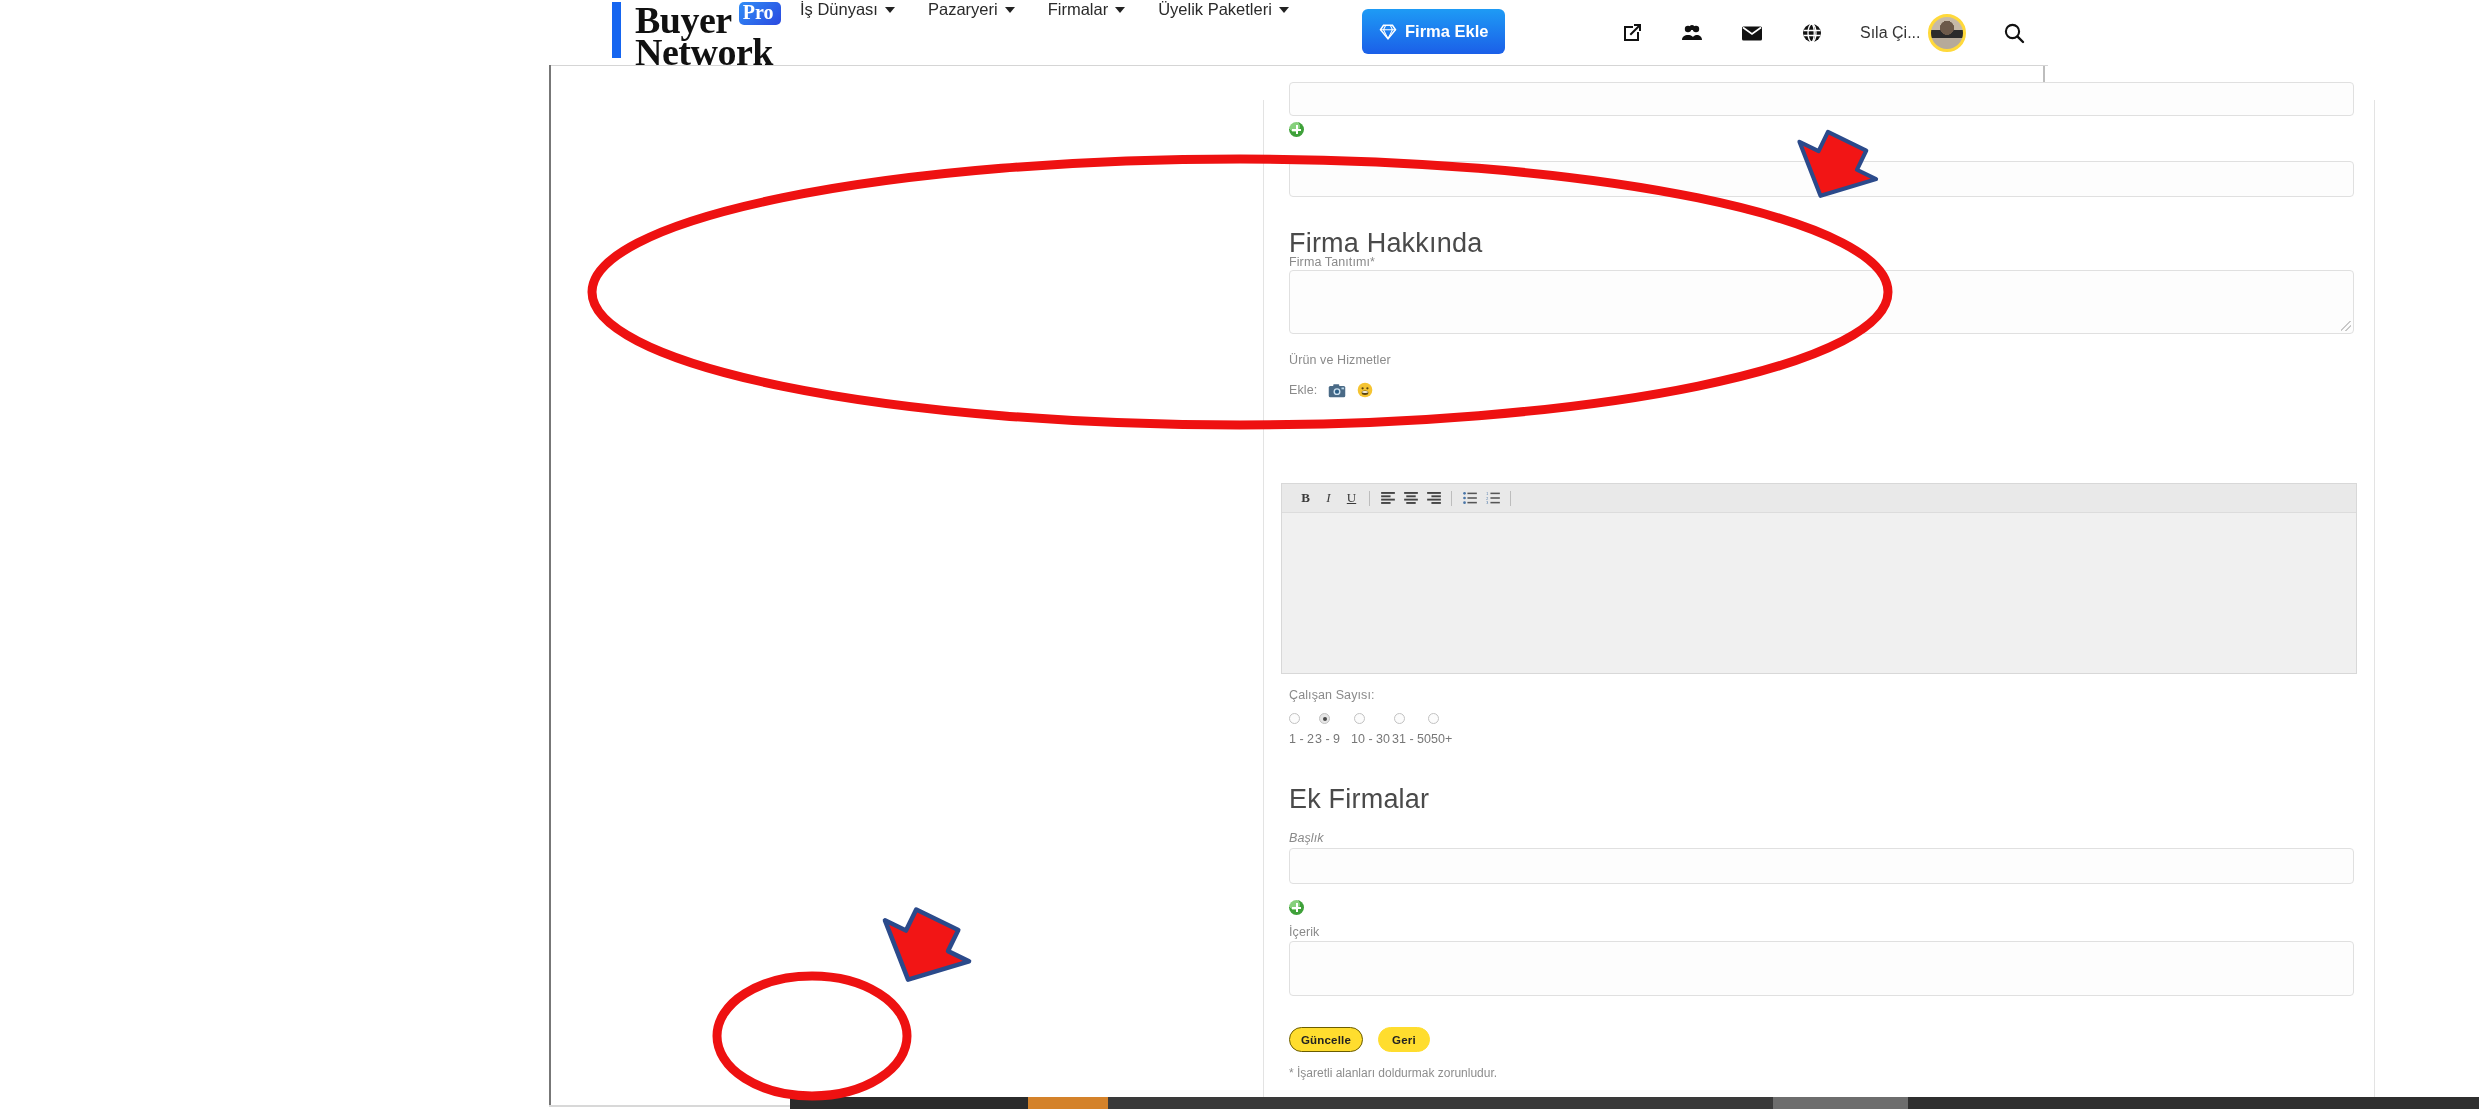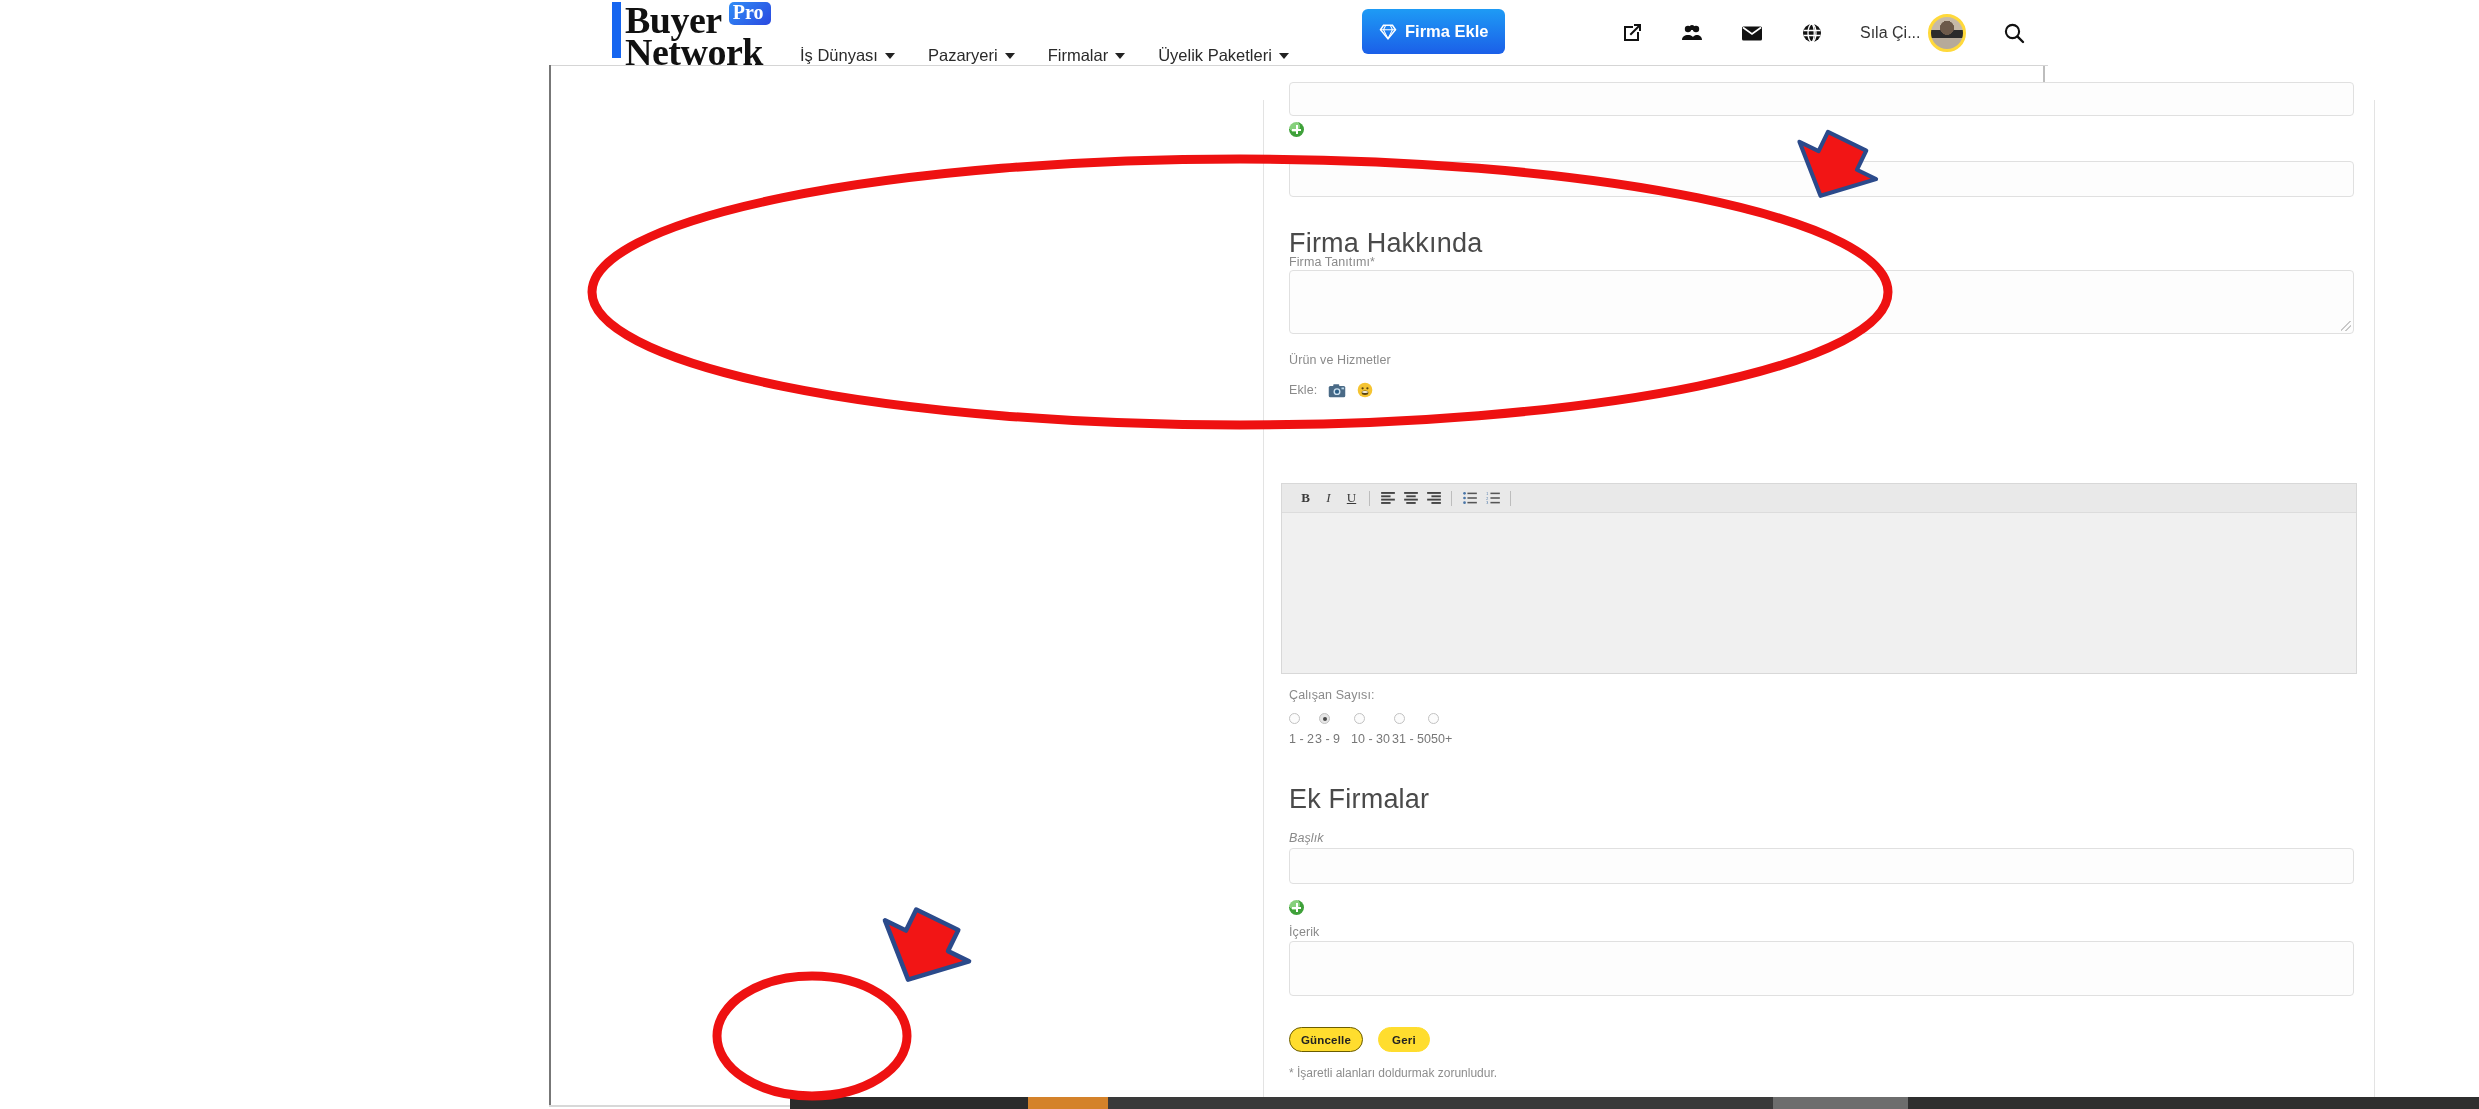--- a/index.html
+++ b/index.html
@@ -14,21 +14,21 @@
 
   
   #navbar {
     position:absolute; top:0; left:0; width:2479px; height:65px;
     background:#ffffff;
     display:flex; align-items:center;
     z-index:30;
   }
   #brand {
     position:absolute; left:612px; top:2px;
-    display:flex; align-items:flex-start;
+    display:flex; align-items:flex-start;gap:10px;
   }
   .brand-bar { width:9px; height:56px; background:#1565f0; margin-right:4px; }
   .brand-words { display:flex; flex-direction:column; line-height:0.96; }
   .brand-row1 { display:flex; align-items:flex-start; }
   .brand-buyer {
     font-family:"Liberation Serif", serif; font-weight:bold;
     font-size:38px; color:#111111; letter-spacing:-0.5px;
   }
   .brand-pro {
     margin-left:7px; 
@@ -37,21 +37,21 @@
     padding:1px 8px 3px 4px; border-radius:5px;
     font-family:"Liberation Serif", serif;
   }
   .brand-network {
     font-family:"Liberation Serif", serif; font-weight:bold;
     font-size:38px; color:#111111; letter-spacing:-0.5px; margin-top:-4px;
   }
 
   #navlinks {
     position:absolute; left:800px; top:0; height:65px;
-    display:flex; align-items:flex-end; gap:33px;
+    display:flex; align-items:flex-start; gap:33px;
   }
   .navlink {
     font-size:16.5px; color:#2a2a2a; cursor:pointer;
     display:flex; align-items:center; gap:7px; white-space:nowrap;
   }
   .caret {
     width:0;height:0;border-left:5px solid transparent;border-right:5px solid transparent;
     border-top:6px solid #222; display:inline-block;
   }
 

